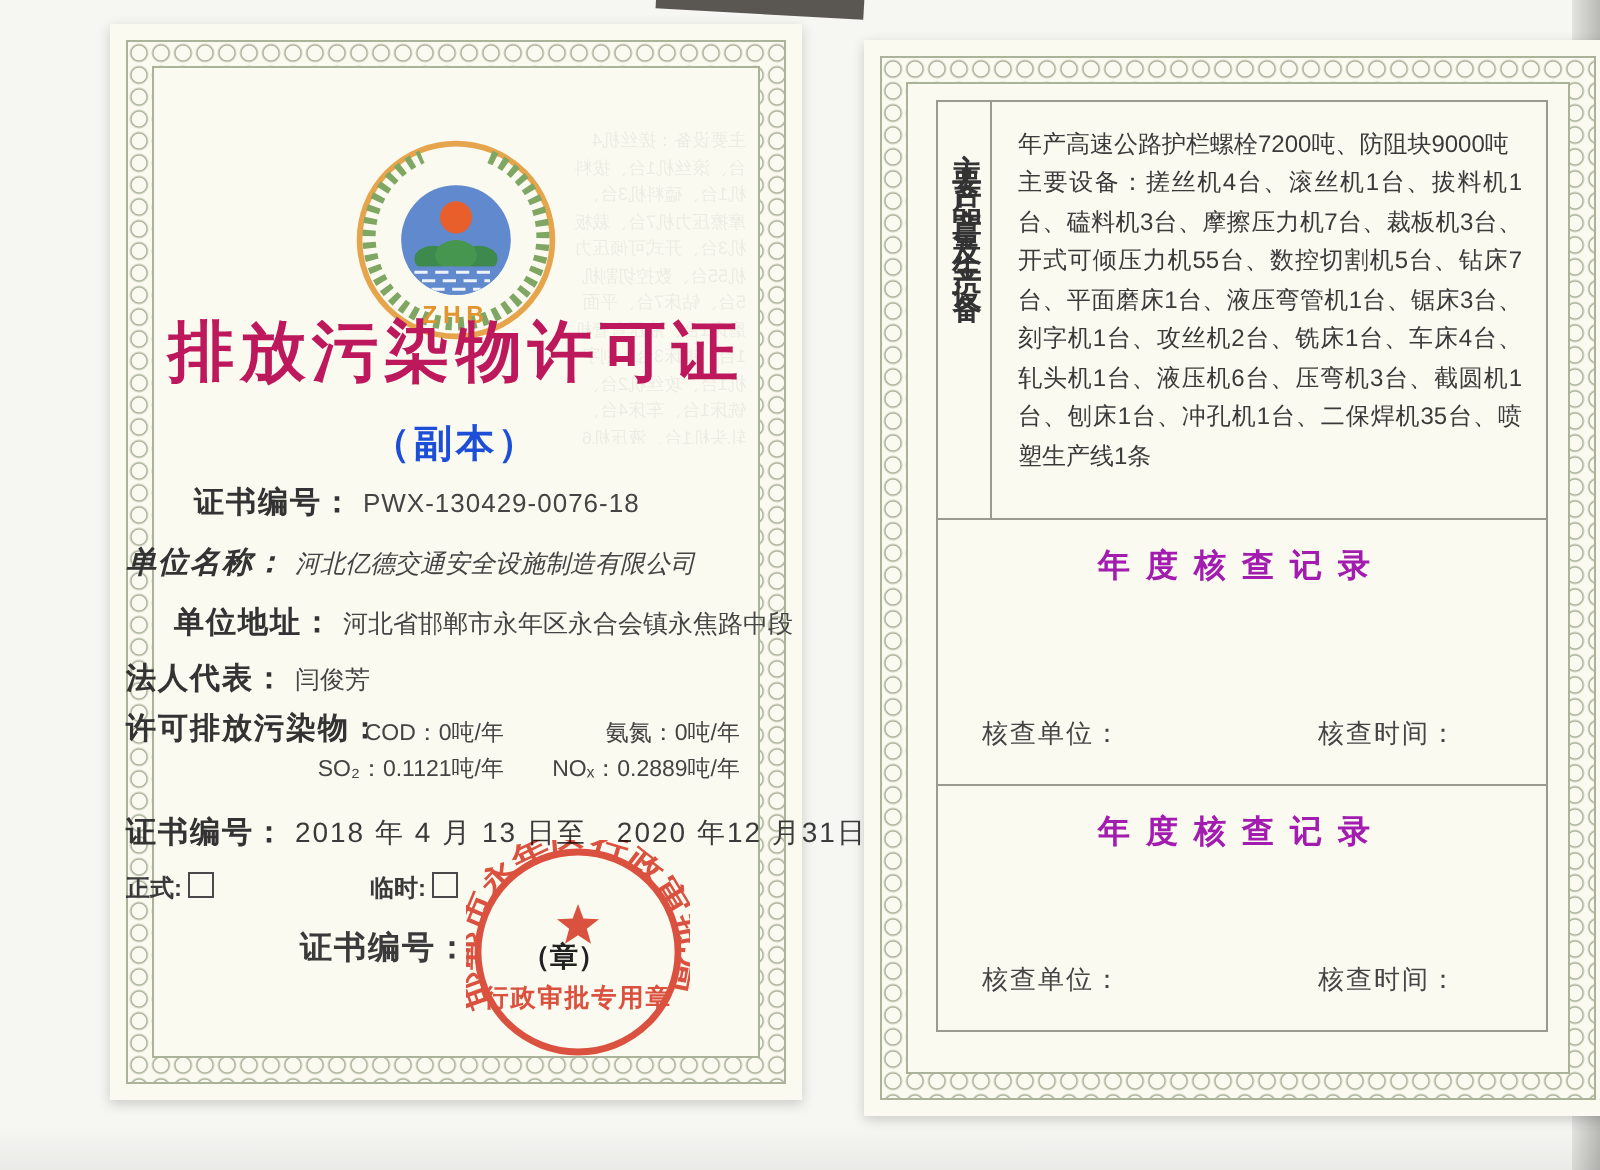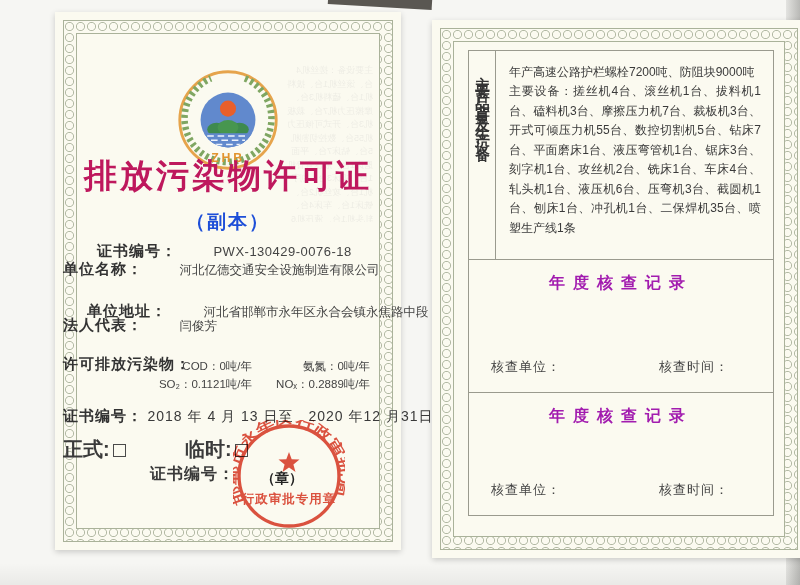--- a/index.html
+++ b/index.html
@@ -30,32 +30,32 @@
   .lp{position:absolute;inset:0;}
   .logo-wrap{position:absolute;left:121px;top:56px;width:104px;height:104px;}
   .bleed{position:absolute;right:28px;top:52px;width:86px;height:158px;overflow:hidden;
     transform:scaleX(-1);opacity:.07;font-size:9px;line-height:1.5;color:#445;}
   .cert-title{position:absolute;left:0;top:142px;width:100%;text-align:center;
     font-size:33px;font-weight:700;color:#be185d;letter-spacing:3px;}
   .cert-sub{position:absolute;left:0;top:197px;width:100%;text-align:center;
     font-size:19px;font-weight:700;color:#1d4ed8;letter-spacing:2px;}
   .frow{position:absolute;white-space:nowrap;}
   .flabel{font-size:15px;font-weight:600;color:#333;letter-spacing:1px;}
-  .fvalue{font-size:12.5px;color:#444;margin-left:32px;}
+  .fvalue{font-size:12.5px;color:#444;}
   .r-cert{left:42px;top:230px;}
-  .r-name{left:8px;top:248px;}
+  .r-name{left:8px;top:260px;font-style:italic;}
   .r-addr{left:8px;top:290px;padding-left:24px;}
-  .r-legal{left:8px;top:304px;text-align:center;}
+  .r-legal{left:8px;top:318px;text-align:center;}
   .r-poll-label{left:8px;top:343px;}
   .poll-grid{position:absolute;left:97px;top:347px;display:grid;
     grid-template-columns:100px 118px;grid-row-gap:3px;font-size:11.5px;color:#444;}
   .poll-grid span{text-align:right;white-space:nowrap;}
   .r-valid{left:8px;top:395px;}
   .v-value{font-size:14px;color:#3a3a3a;letter-spacing:1px;}
-  .r-check{left:8px;top:424px;width:278px;font-size:20px;font-weight:600;}
+  .r-check{left:8px;top:424px;width:278px;font-size:12px;font-weight:600;}
   .chk-temp{position:absolute;left:122px;top:0;}
   .box{display:inline-block;width:11px;height:11px;border:1.3px solid #4a4a4a;
     vertical-align:-1px;margin-left:3px;background:#fbfaf0;}
   .r-issuer{left:95px;top:452px;font-size:16px;font-weight:600;letter-spacing:1px;}
   .seal-ph{position:absolute;left:206px;top:458px;font-size:14px;font-weight:600;color:#222;}
   .r-date{left:160px;top:489px;font-size:14px;color:#333;letter-spacing:1px;}
   .seal{position:absolute;left:178px;top:408px;width:112px;height:112px;opacity:.92;
     mix-blend-mode:multiply;}
 
   

